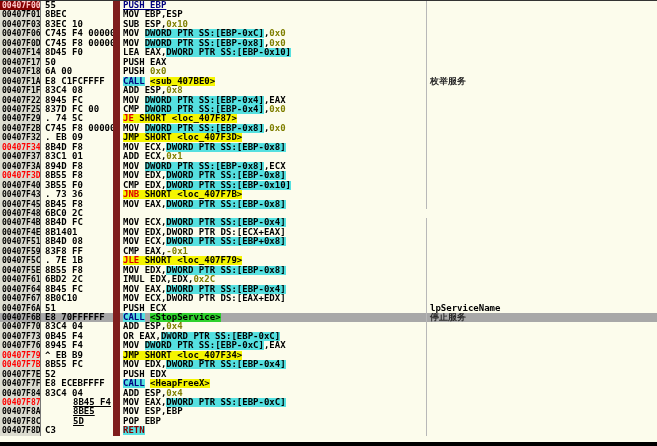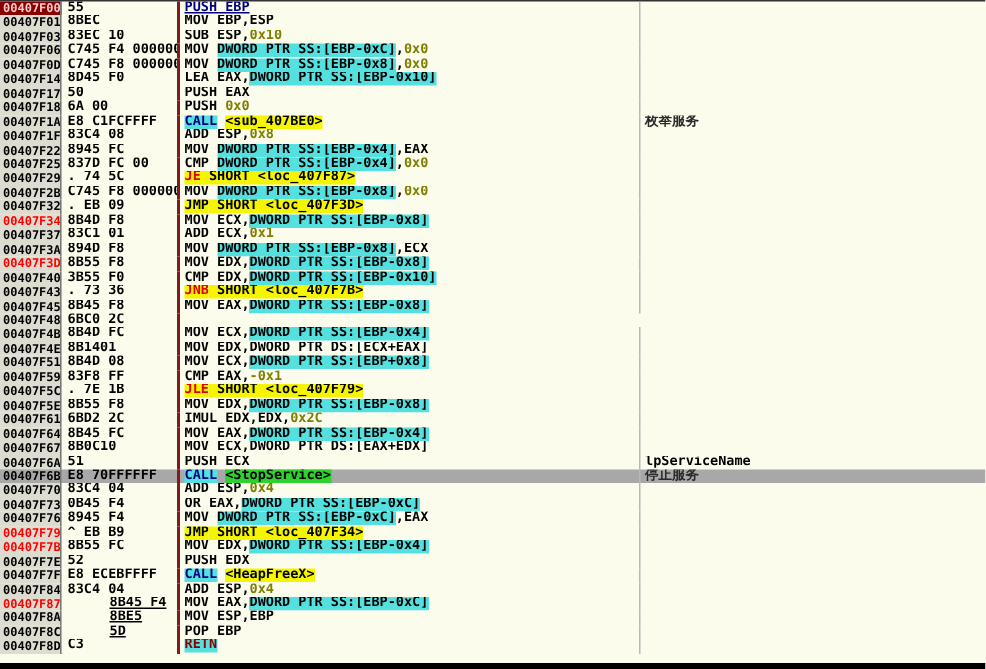--- a/index.html
+++ b/index.html
@@ -13,21 +13,21 @@
   .topline{position:absolute;left:0;top:0;width:657px;height:1px;background:#333;}
   .rows{position:absolute;left:0;top:1px;width:657px;}
   .row{display:flex;height:9.468px;line-height:9.468px;white-space:nowrap;}
   .c-addr{
     width:41px;box-sizing:border-box;padding-left:2px;flex:none;
     background:var(--addrbg,#DCDCD0);border-right:1px solid #777;
     font-size:8px;overflow:hidden;
   }
   .c-hex{
     width:79px;box-sizing:border-box;padding-left:4px;flex:none;
-    border-right:2px solid #7f1d1d;overflow:hidden;
+    border-right:7px solid #7f1d1d;overflow:hidden;
   }
   .c-ins{
     width:307px;box-sizing:border-box;padding-left:3px;flex:none;
     border-right:1px solid #B8B8B8;overflow:hidden;
   }
   .c-com{flex:1;box-sizing:border-box;padding-left:3px;overflow:hidden;}
   .row.sel,.row.sel .c-addr{background:var(--selbg,#A8A8A8);}
   .a-red{color:var(--addrred,#FF0000);}
   .row.eip .c-addr{background:var(--eipbg,#860000);color:#FFC9C9;}
   .hx-u{text-decoration:underline;padding-left:32px;}

